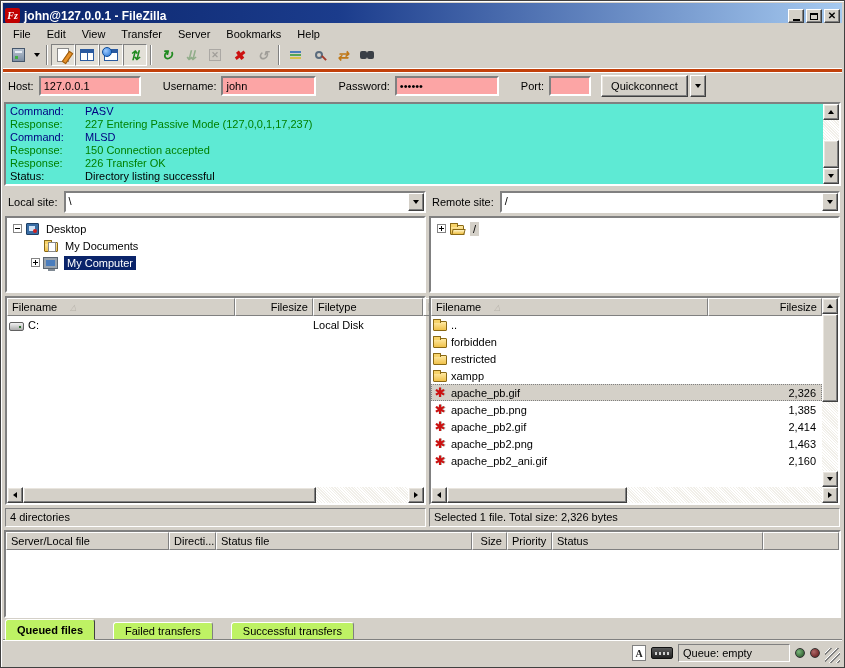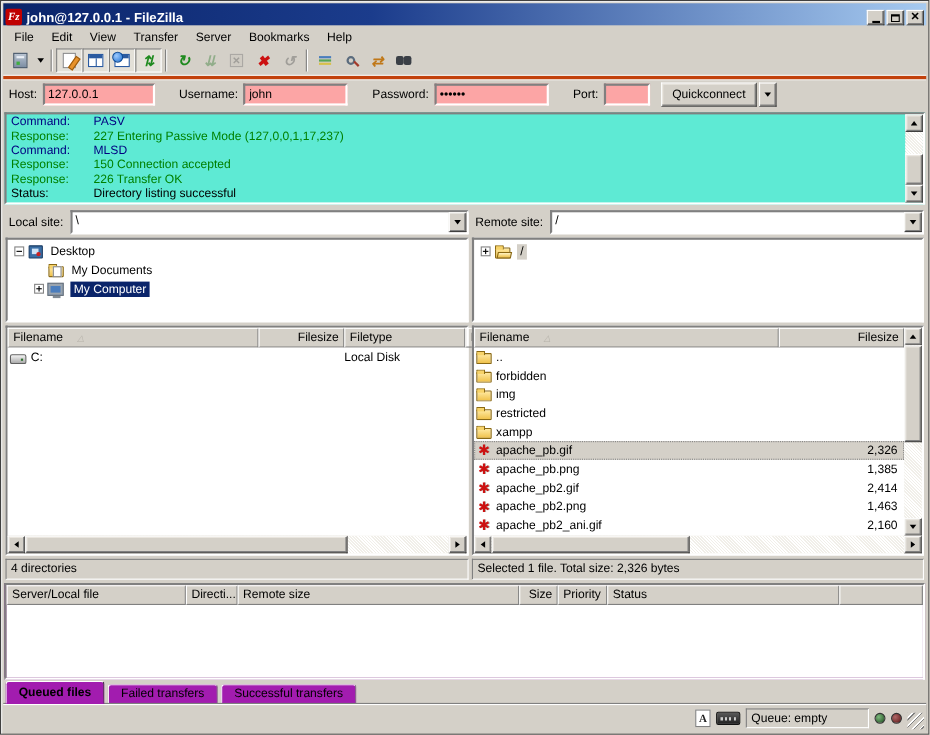--- a/index.html
+++ b/index.html
@@ -185,21 +185,21 @@
   
   .queue-wrap{flex:0 0 88px;height:88px;margin:3px 1px 0;border:2px solid;
               border-color:#808080 #fff #fff #808080;display:flex;flex-direction:column;background:#701a75}
   .qw-name{width:163px;flex:0 0 163px}.qw-dir{width:47px;flex:0 0 47px}
   .qw-rfile{width:256px;flex:0 0 256px}.qw-size{width:35px;flex:0 0 35px}
   .qw-prio{width:45px;flex:0 0 45px}.qw-status{width:211px;flex:0 0 211px}.qw-rest{flex:1}
   .qbody{flex:1;background:#fff}
 
   
   .tabs{height:22px;flex:0 0 22px;display:flex;align-items:flex-end;padding-left:2px}
-  .tab{height:18px;margin-right:3px;padding:2px 11px;background:#a21caf;border:1px solid;
+  .tab{height:18px;margin-right:18px;padding:2px 11px;background:#bef264;border:1px solid;
        border-color:#fff #808080 transparent #fff;border-radius:3px 3px 0 0;white-space:nowrap}
   .tab.active{height:21px;padding-top:4px;font-weight:bold;border-color:#fff #404040 transparent #fff;z-index:2}
 
   
   .statusbar{height:25px;flex:0 0 25px;display:flex;align-items:center;justify-content:flex-end;
              gap:5px;padding:2px 2px 2px 4px;border-top:1px solid #fff;box-shadow:0 -1px 0 #808080}
   .dtype{width:14px;height:16px;background:#fff;border:1px solid #808080;text-align:center;
          font:bold 10px/15px "Liberation Serif",serif;color:#222}
   .dtype::before{content:"A"}
   .speed-badge{width:22px;height:12px;background:linear-gradient(#5a5a5a,#222);border:1px solid #111;
@@ -474,27 +474,20 @@
               <div class="frow">
                   <span class="cname rw-name">
                     <span class="ico i-folder"></span>
                     <span>forbidden</span>
                   </span>
                   <span class="csize rw-size"></span>
                 </div>
               <div class="frow">
                   <span class="cname rw-name">
                     <span class="ico i-folder"></span>
-                    <span>img</span>
-                  </span>
-                  <span class="csize rw-size"></span>
-                </div>
-              <div class="frow">
-                  <span class="cname rw-name">
-                    <span class="ico i-folder"></span>
                     <span>restricted</span>
                   </span>
                   <span class="csize rw-size"></span>
                 </div>
               <div class="frow">
                   <span class="cname rw-name">
                     <span class="ico i-folder"></span>
                     <span>xampp</span>
                   </span>
                   <span class="csize rw-size"></span>
@@ -566,21 +559,21 @@
 
   <div class="queue-wrap">
     <div class="lheader">
       <span class="hcell qw-name">
           <span>Server/Local file</span>
         </span>
       <span class="hcell qw-dir">
           <span>Directi...</span>
         </span>
       <span class="hcell qw-rfile">
-          <span>Remote size</span>
+          <span>Status file</span>
         </span>
       <span class="hcell qw-size r">
           <span>Size</span>
         </span>
       <span class="hcell qw-prio">
           <span>Priority</span>
         </span>
       <span class="hcell qw-status">
           <span>Status</span>
         </span>

